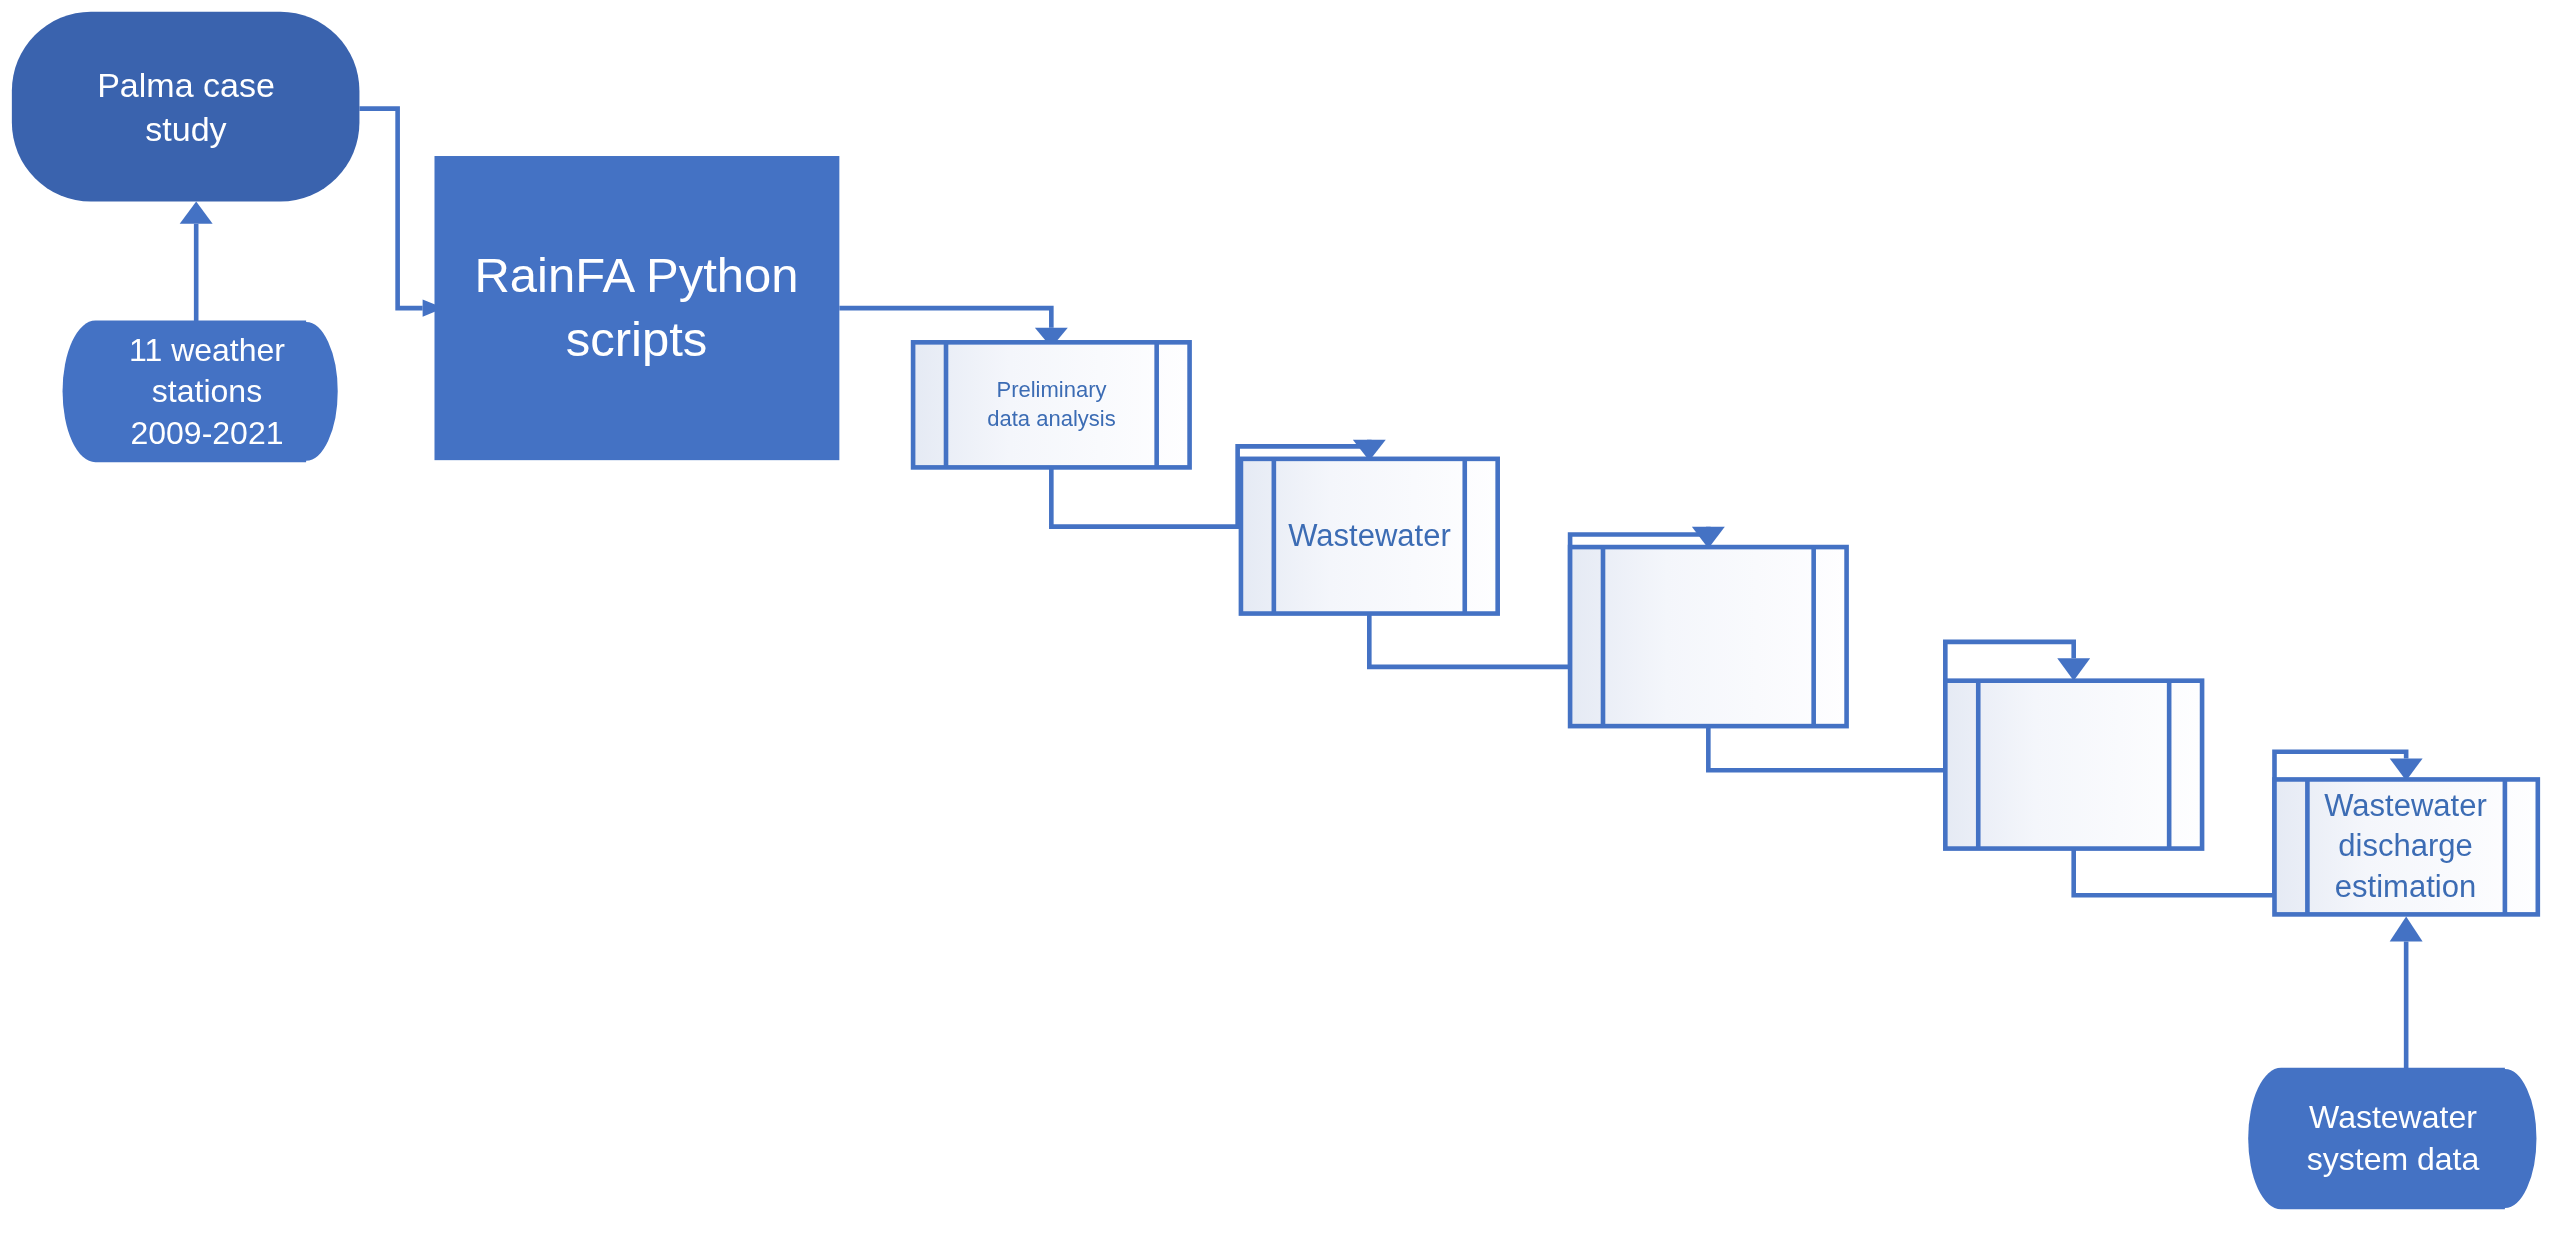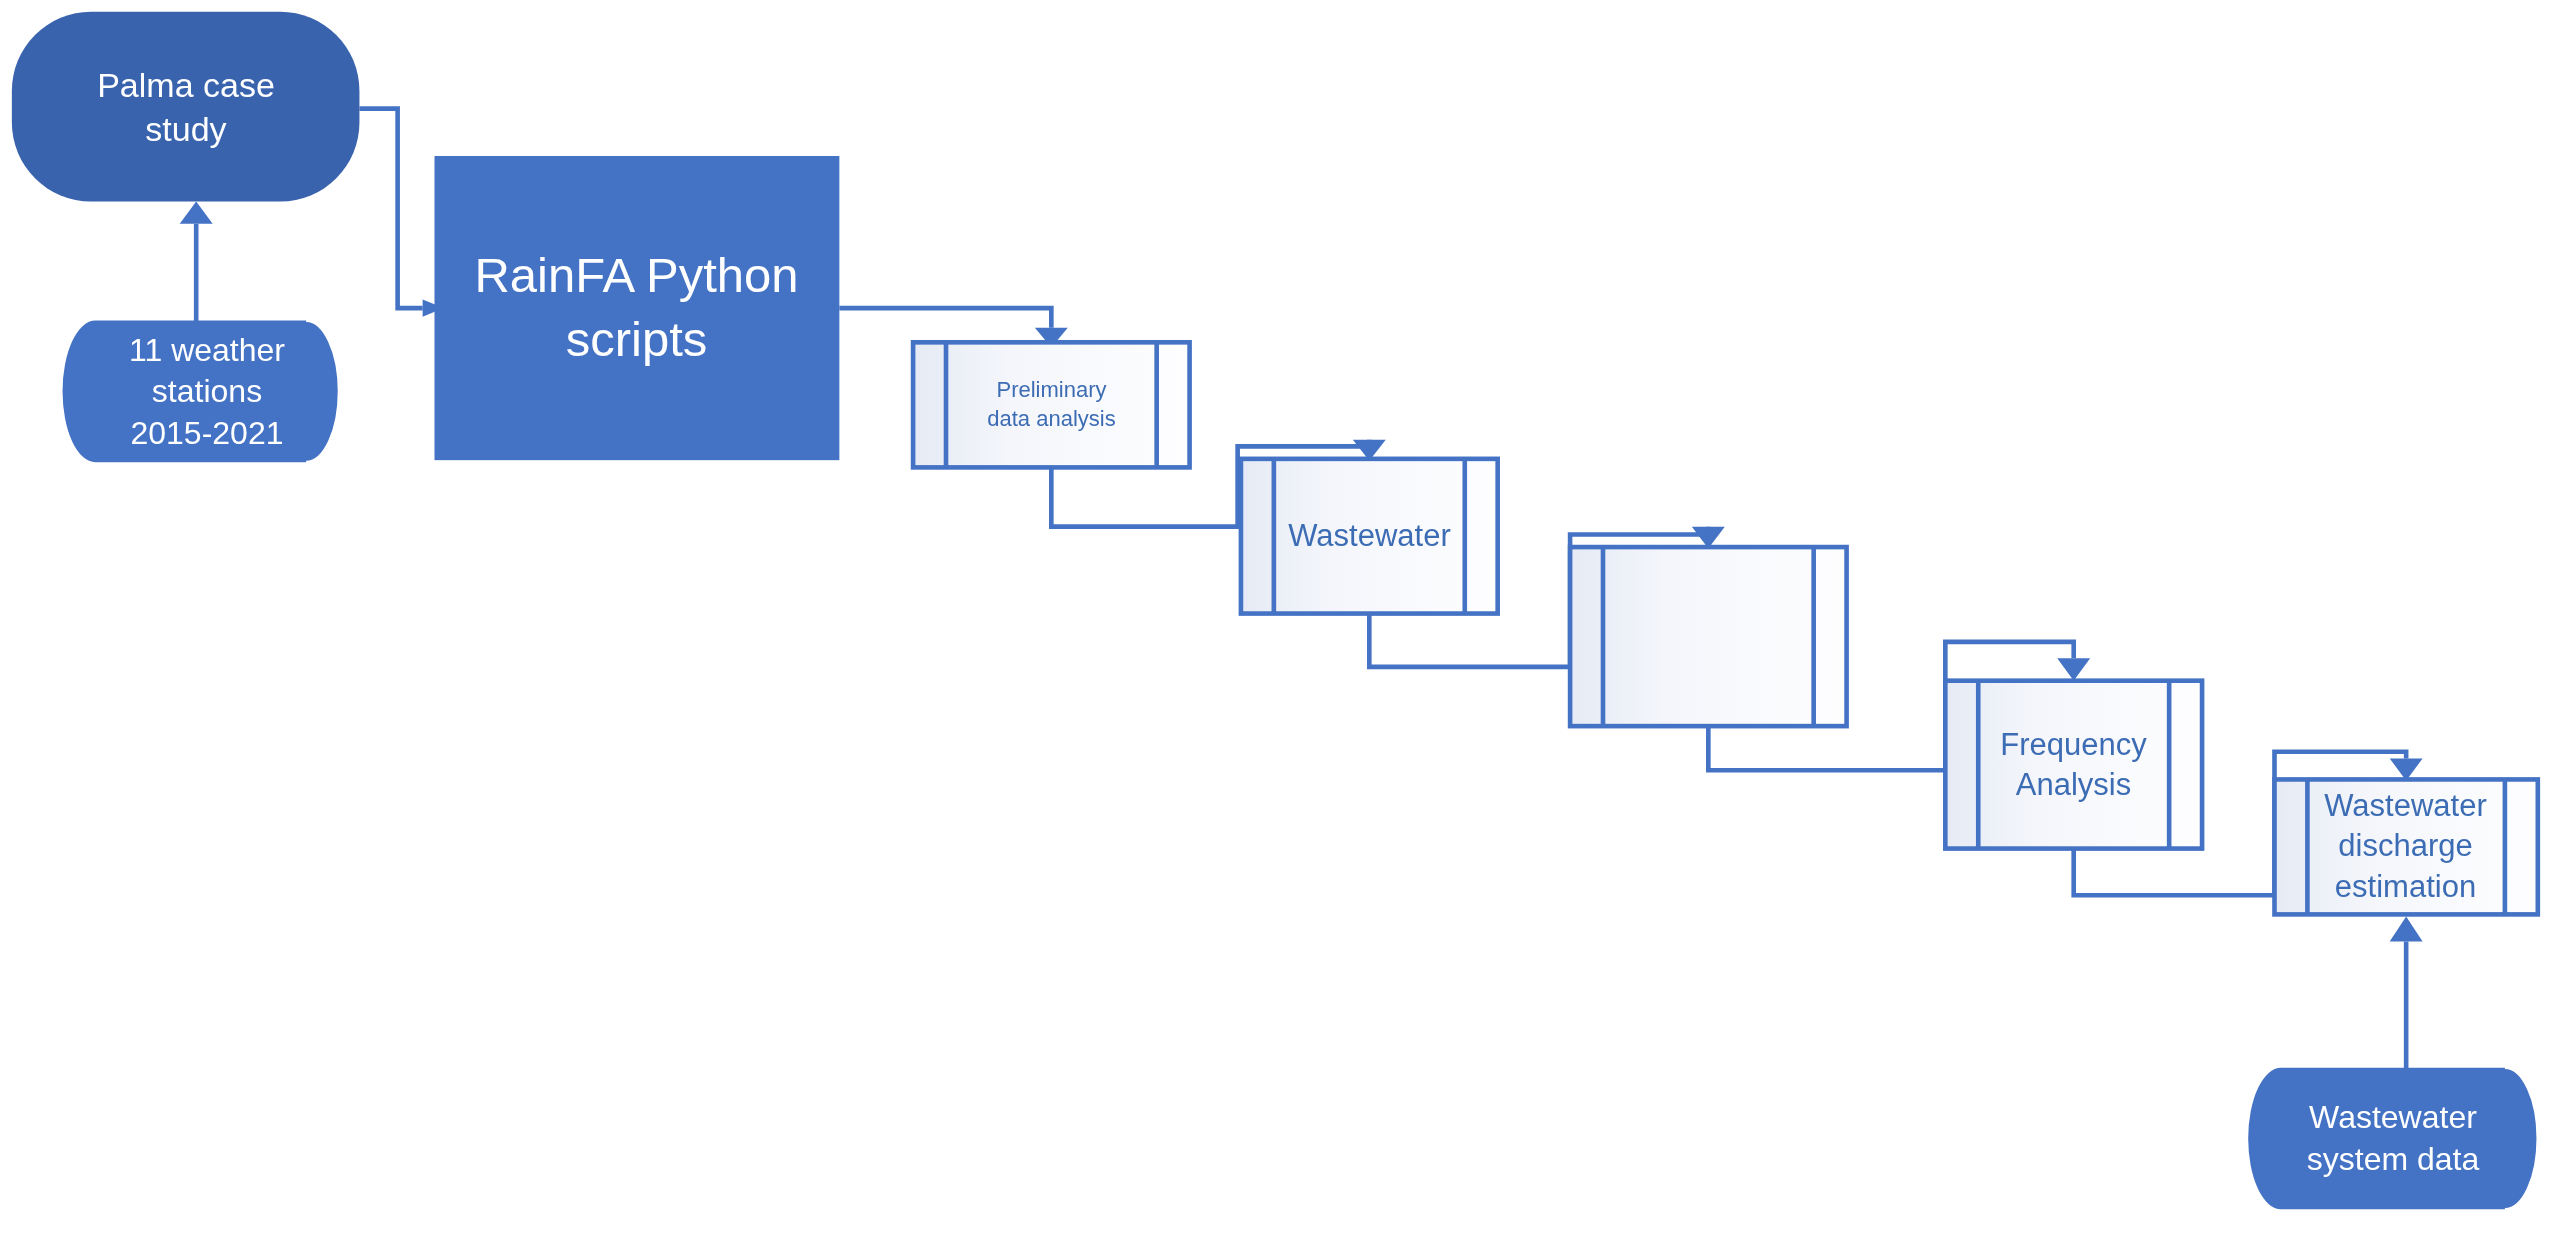--- a/index.html
+++ b/index.html
@@ -166,33 +166,31 @@
                Z" fill="#4472C4"></path>
       <path d="M 3805,1622 A 50,107.5 0 0 1 3805,1837" fill="none" stroke="#FFFFFF" stroke-width="4"></path>
     </g>
   </svg>
 
   <div class="node-label label-light" style="left:12px; top:12px; width:348px; height:190px; font-size:34px;">Palma case
 study</div>
 
   <div class="node-label label-light" style="left:95px; top:321px; width:224px; height:142px; font-size:32px;">11 weather
 stations
-2015-2021</div>
+2009-2021</div>
 
   <div class="node-label label-light" style="left:434px; top:156px; width:405px; height:304px; font-size:49px;">RainFA Python
 scripts</div>
 
   <div class="node-label label-blue" style="left:946px; top:342px; width:211px; height:125px; font-size:22px;">Preliminary
 data  analysis</div>
 
   <div class="node-label label-blue" style="left:1274px; top:459px; width:191px; height:155px; font-size:31px;">Wastewater</div>
 
 
-  <div class="node-label label-blue" style="left:1978px; top:681px; width:191px; height:168px; font-size:31px;">Frequency
-Analysis</div>
 
   <div class="node-label label-blue" style="left:2307px; top:779px; width:197px; height:135px; font-size:31px;">Wastewater
 discharge
 estimation</div>
 
   <div class="node-label label-light" style="left:2281px; top:1068px; width:224px; height:142px; font-size:32px;">Wastewater
 system data</div>
 
 </div>
 

